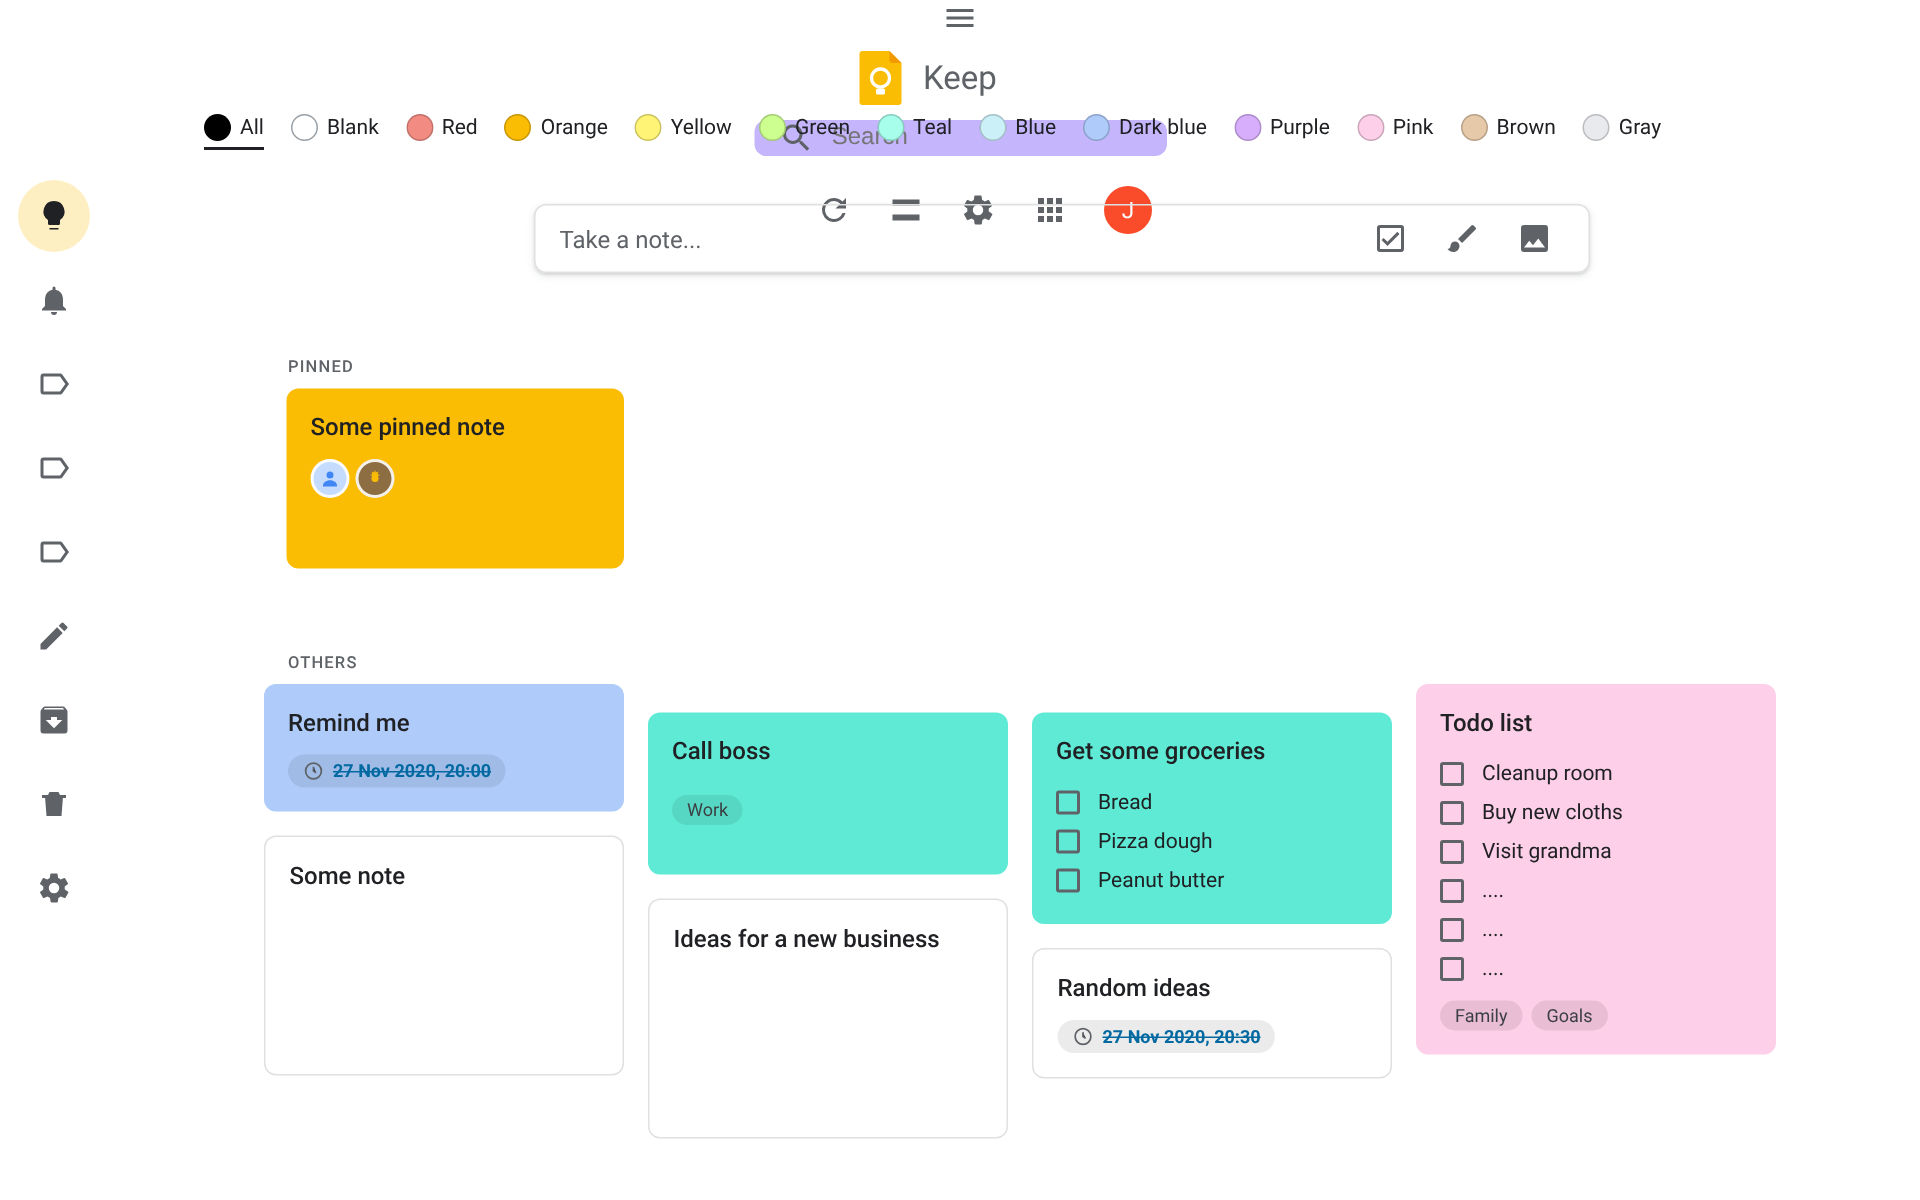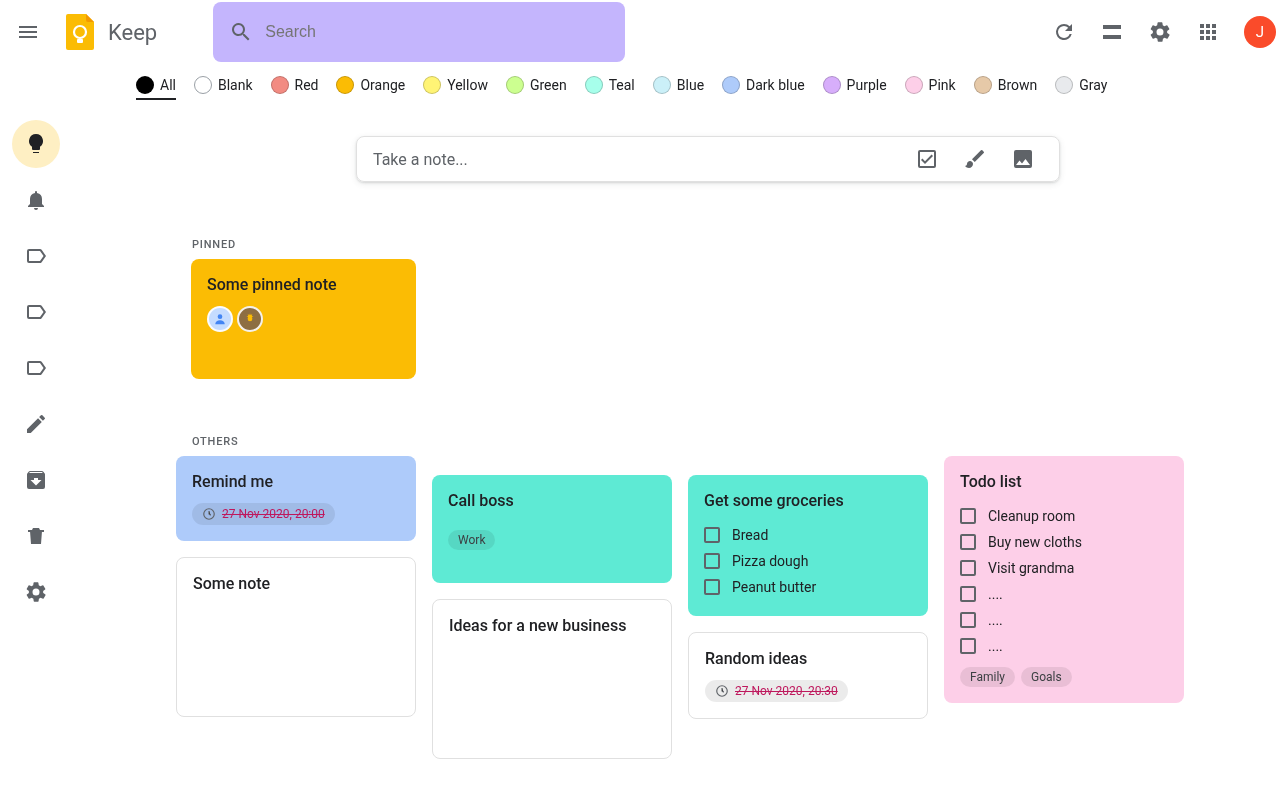--- a/index.html
+++ b/index.html
@@ -1,19 +1,19 @@
 <!DOCTYPE html>
 <html><head>
 <meta charset="utf-8">
 <style>
 * { box-sizing: border-box; margin: 0; padding: 0; }
 body { font-family: 'Google Sans', Roboto, Arial, sans-serif; background: #fff; color: #202124; overflow-x: hidden; }
 
 
-.header { display: flex; align-items: center; height: 64px; padding: 0 4px; gap: 8px; }
+.header { display: flex; align-items: center; height: 64px; padding: 0 28px; gap: 8px; flex-direction: column; }
 .menu-btn { width: 48px; height: 48px; display: flex; align-items: center; justify-content: center; border-radius: 50%; cursor: pointer; color: #5f6368; }
 .logo-wrap { display: flex; align-items: center; gap: 8px; margin-right: 48px; }
 .logo { width: 40px; height: 40px; }
 .app-name { font-size: 22px; color: #5f6368; }
 .search-bar { flex: 1; max-width: 720px; height: 60px; background: #c4b5fd; border-radius: 8px; display: flex; align-items: center; padding: 0 16px; gap: 12px; }
 .search-bar input { border: none; background: transparent; outline: none; font-size: 16px; flex: 1; color: #5f6368; }
 .header-spacer { flex: 1; }
 .header-icons { display: flex; align-items: center; gap: 8px; margin-left: 24px; }
 .icon-btn { width: 40px; height: 40px; display: flex; align-items: center; justify-content: center; border-radius: 50%; cursor: pointer; color: #5f6368; }
 .avatar { width: 32px; height: 32px; border-radius: 50%; background: #fa4b2a; color: #fff; display: flex; align-items: center; justify-content: center; font-size: 15px; margin-left: 8px; }
@@ -46,21 +46,21 @@
 .card.orange { background: #fbbc04; border: none; }
 .card.darkblue { background: #aecbfa; border: none; }
 .card.yellow { background: #5eead4; border: none; margin-top: 19px; }
 .card.pink { background: #fdcfe8; border: none; }
 .card.white { background: #fff; }
 
 .collab { display: flex; gap: 4px; margin-top: 6px; }
 .collab-avatar { width: 26px; height: 26px; border-radius: 50%; border: 2px solid rgba(255,255,255,0.9); display: flex; align-items: center; justify-content: center; font-size: 12px; }
 
 .chip { display: inline-flex; align-items: center; gap: 6px; padding: 4px 10px; border-radius: 12px; background: rgba(0,0,0,0.08); font-size: 12px; color: #3c4043; }
-.chip.strike { text-decoration: line-through; color: #be185d; }
+.chip.strike { text-decoration: line-through; color: #0369a1; font-weight: bold; }
 .chip .clock { width: 14px; height: 14px; }
 .label-chip { display: inline-block; padding: 3px 10px; border-radius: 12px; background: rgba(0,0,0,0.08); font-size: 12px; color: #3c4043; margin-right: 6px; margin-top: 8px; }
 
 .checklist { list-style: none; }
 .checklist li { display: flex; align-items: center; gap: 12px; font-size: 14px; padding: 5px 0; }
 .checkbox { width: 16px; height: 16px; border: 2px solid #5f6368; border-radius: 2px; flex-shrink: 0; }
 
 .tall { min-height: 120px; margin-left: 15px; }
 .taller { min-height: 160px; }
 

